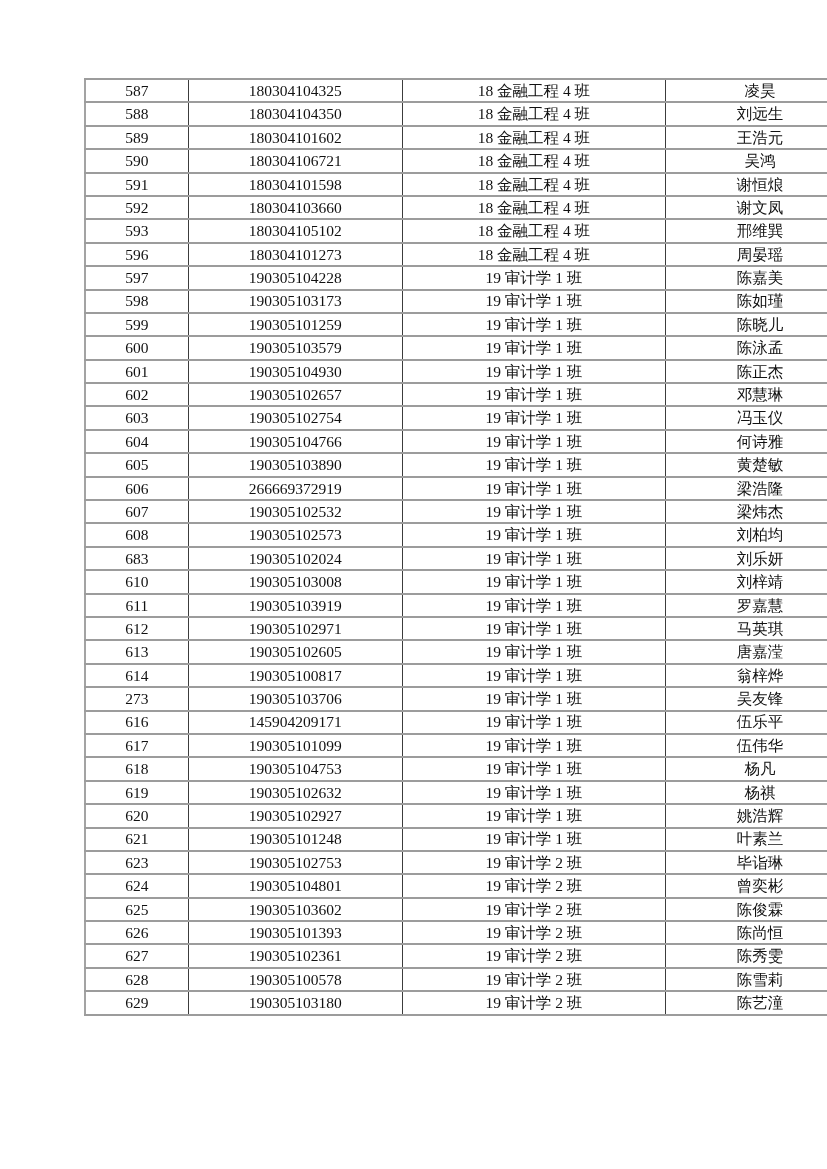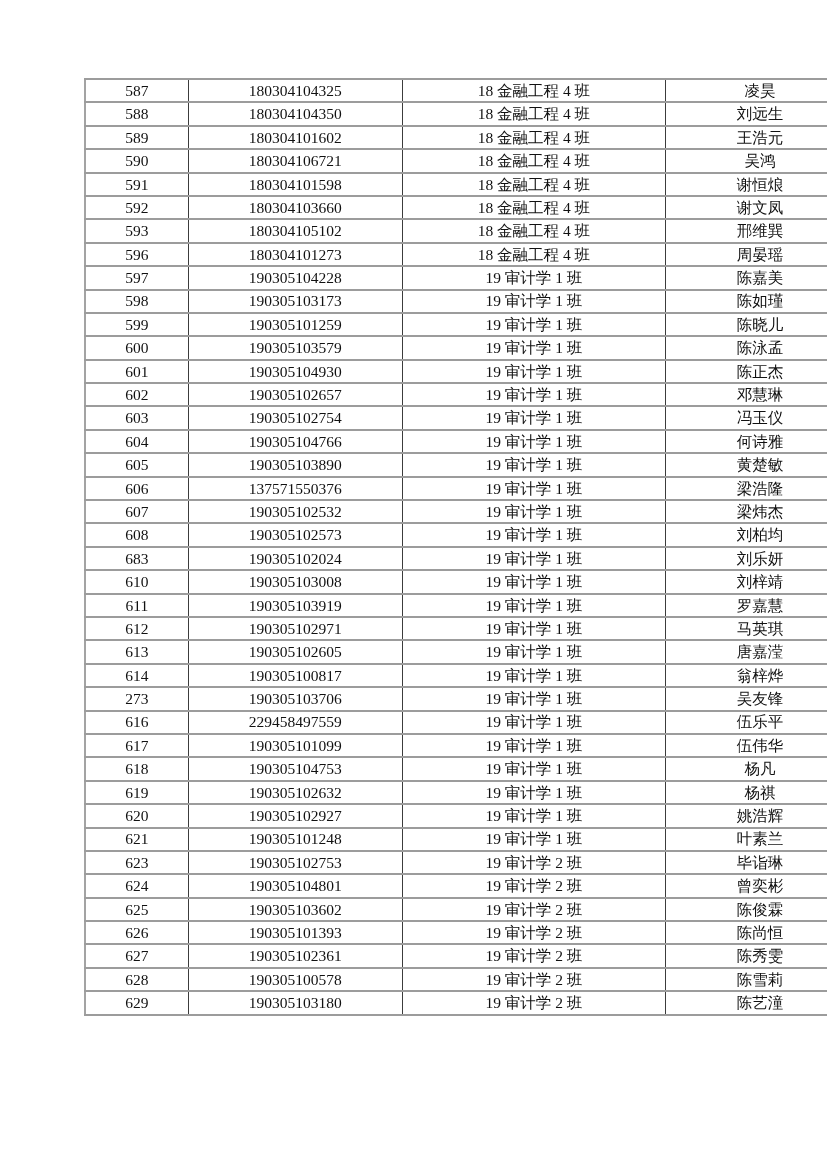--- a/index.html
+++ b/index.html
@@ -157,21 +157,21 @@
             <td>何诗雅</td>
           </tr>
           <tr>
             <td>605</td>
             <td>190305103890</td>
             <td>19 审计学 1 班</td>
             <td>黄楚敏</td>
           </tr>
           <tr>
             <td>606</td>
-            <td>137571550376</td>
+            <td>266669372919</td>
             <td>19 审计学 1 班</td>
             <td>梁浩隆</td>
           </tr>
           <tr>
             <td>607</td>
             <td>190305102532</td>
             <td>19 审计学 1 班</td>
             <td>梁炜杰</td>
           </tr>
           <tr>
@@ -217,21 +217,21 @@
             <td>翁梓烨</td>
           </tr>
           <tr>
             <td>273</td>
             <td>190305103706</td>
             <td>19 审计学 1 班</td>
             <td>吴友锋</td>
           </tr>
           <tr>
             <td>616</td>
-            <td>229458497559</td>
+            <td>145904209171</td>
             <td>19 审计学 1 班</td>
             <td>伍乐平</td>
           </tr>
           <tr>
             <td>617</td>
             <td>190305101099</td>
             <td>19 审计学 1 班</td>
             <td>伍伟华</td>
           </tr>
           <tr>

